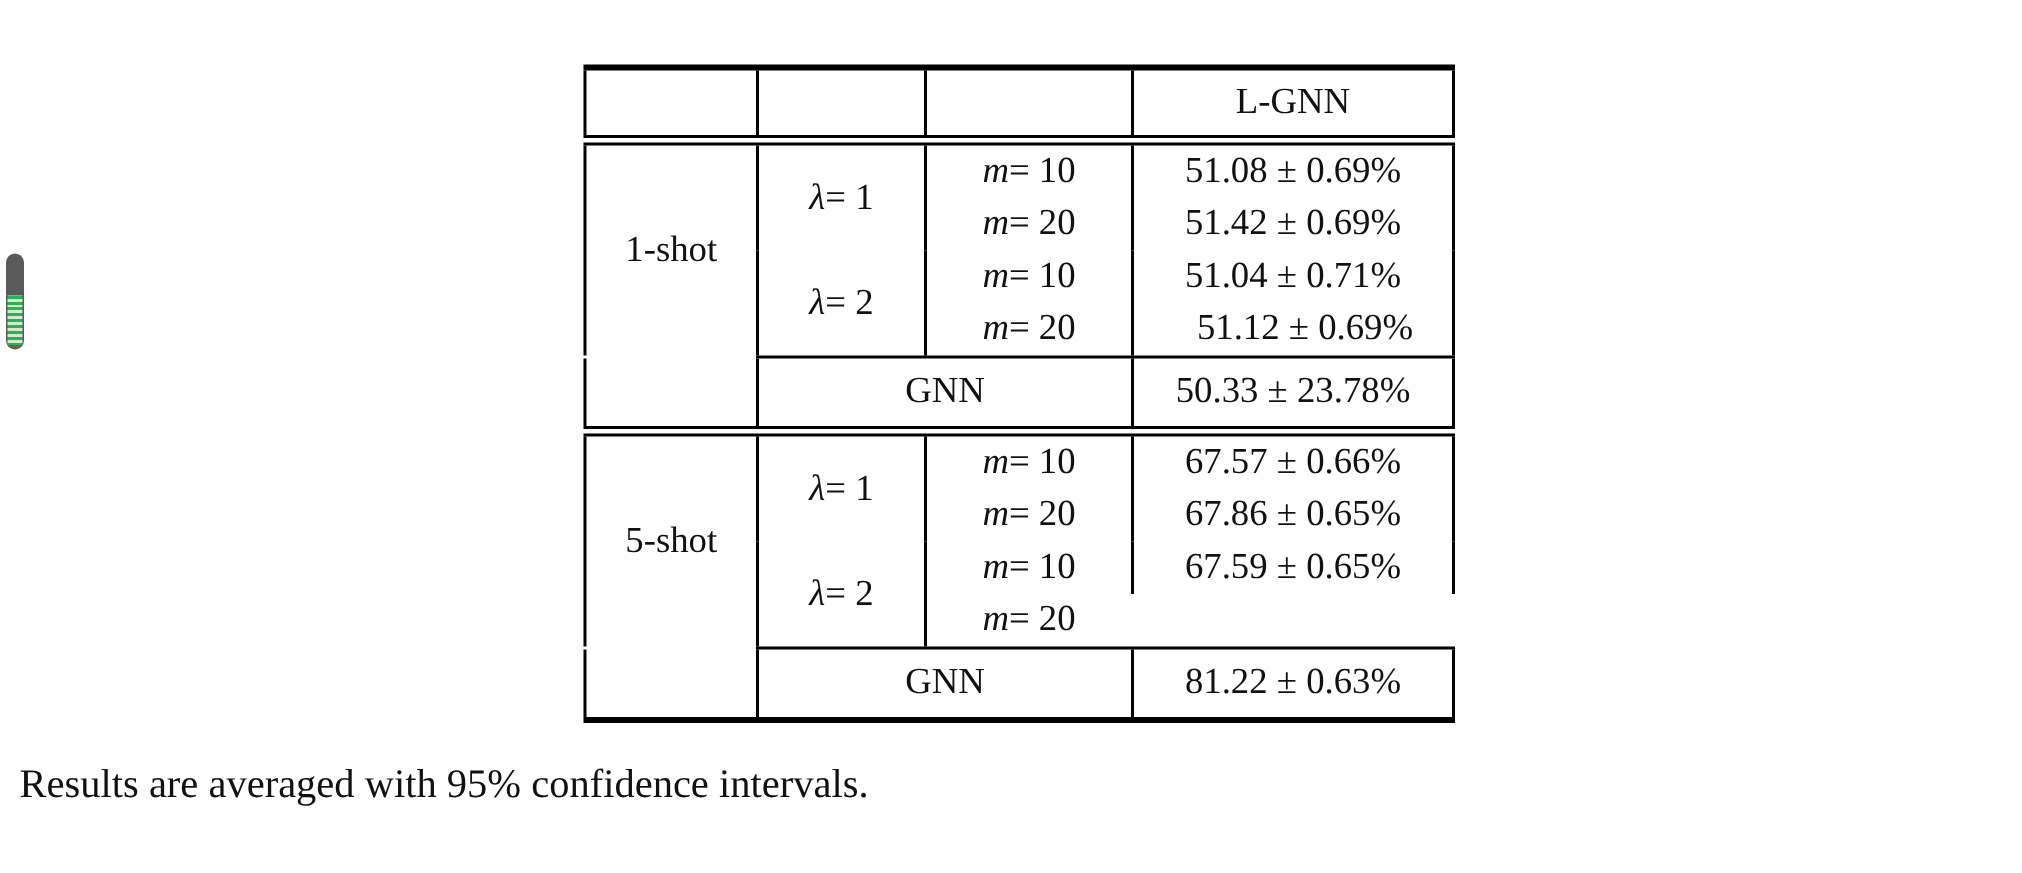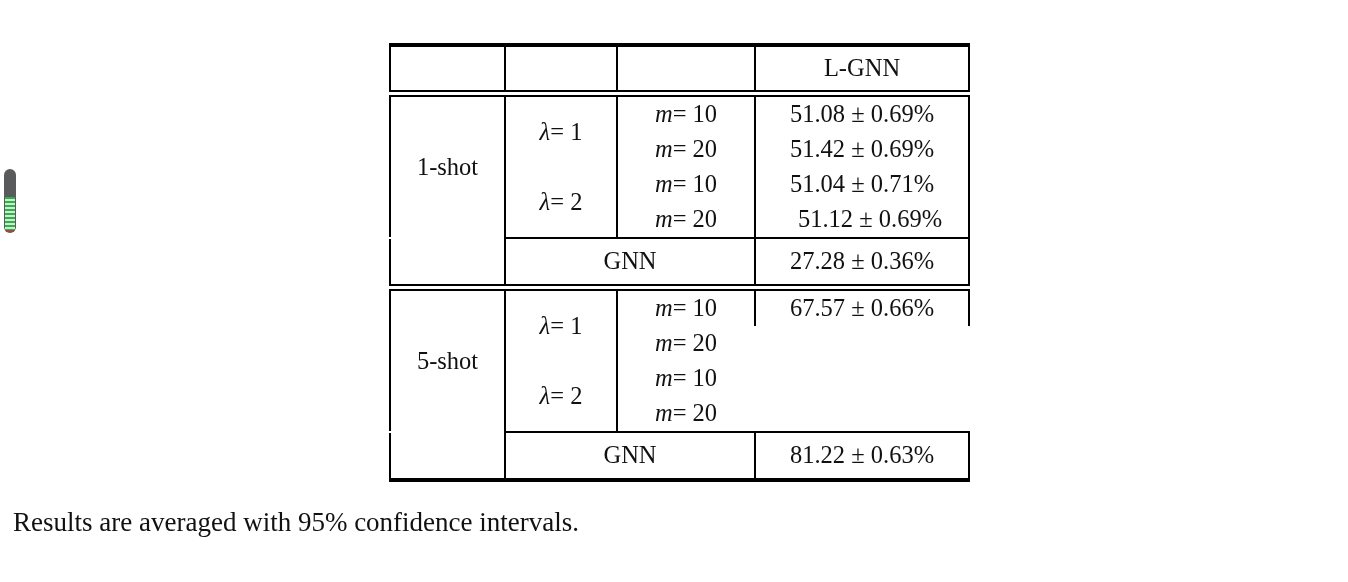--- a/index.html
+++ b/index.html
@@ -110,33 +110,35 @@
       <div class="cell pos-v3 last">51.04 ± 0.71%</div>
       <div class="cell pos-m4"><i>m</i> = 20</div>
       <div class="cell pos-v4 last">51.12 ± 0.69%</div>
     </div>
 
     <div class="cline"></div>
 
     <div class="band gnnrow">
       <div class="cell pos-g1"></div>
       <div class="cell pos-gl">GNN</div>
-      <div class="cell pos-gv last">27.28 ± 0.36%</div>
+      <div class="cell pos-gv last">50.33 ± 23.78%</div>
     </div>
 
     <div class="rule-double"></div>
 
     <div class="band section">
       <div class="cell pos-shot">5-shot</div>
       <div class="cell pos-lam1"><i>λ</i> = 1</div>
       <div class="cell pos-m1"><i>m</i> = 10</div>
       <div class="cell pos-v1 last">67.57 ± 0.66%</div>
       <div class="cell pos-m2"><i>m</i> = 20</div>
+      <div class="cell pos-v2 last">67.86 ± 0.65%</div>
       <div class="cell pos-lam2"><i>λ</i> = 2</div>
       <div class="cell pos-m3"><i>m</i> = 10</div>
+      <div class="cell pos-v3 last">67.59 ± 0.65%</div>
       <div class="cell pos-m4"><i>m</i> = 20</div>
     </div>
 
     <div class="cline"></div>
 
     <div class="band gnnrow">
       <div class="cell pos-g1"></div>
       <div class="cell pos-gl">GNN</div>
       <div class="cell pos-gv last">81.22 ± 0.63%</div>
     </div>

